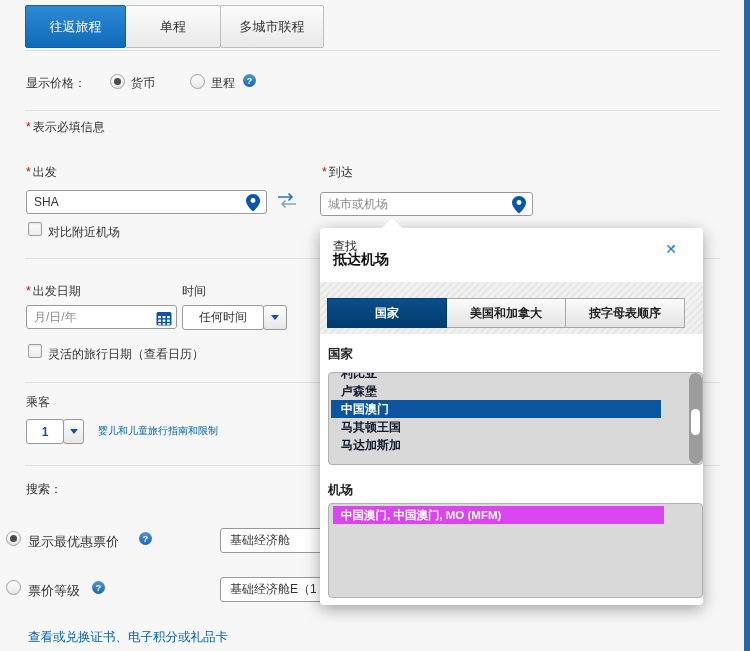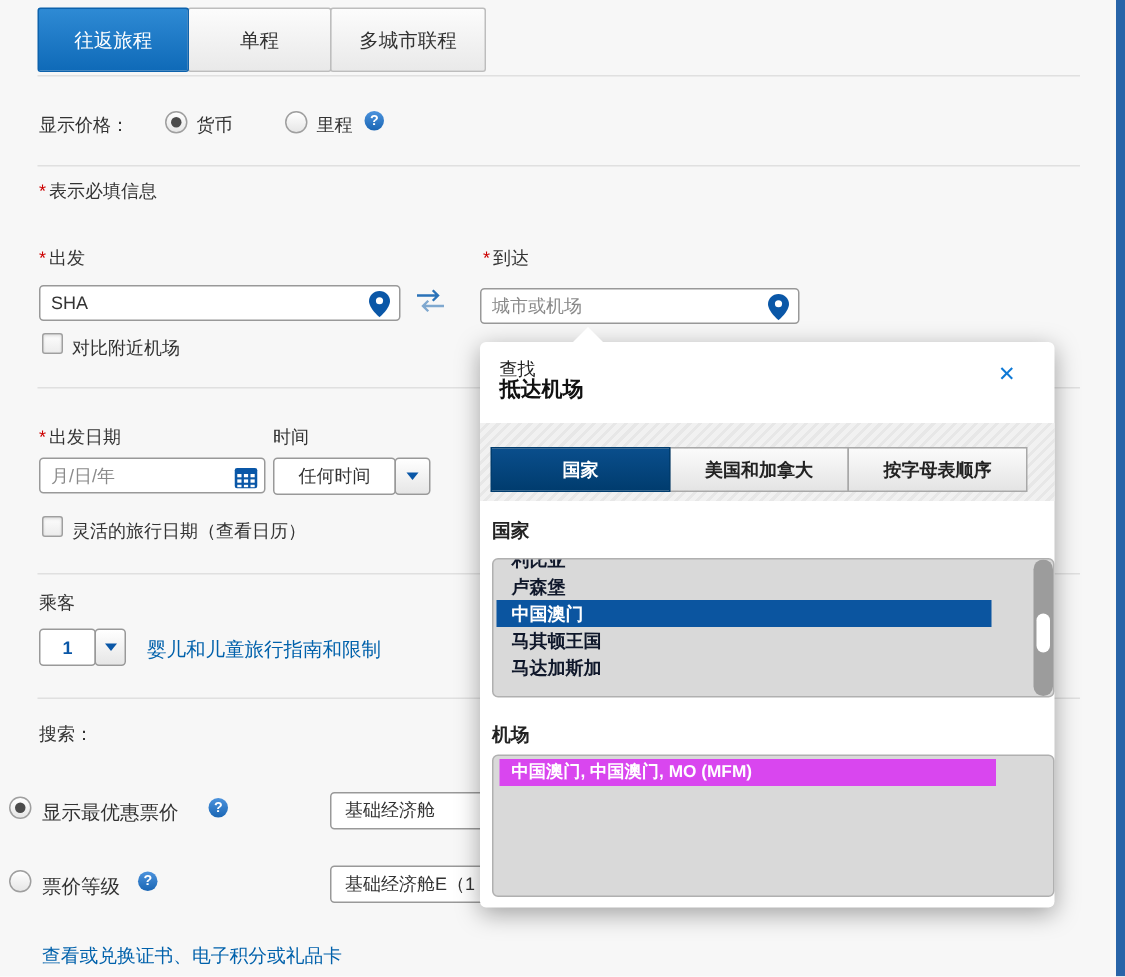--- a/index.html
+++ b/index.html
@@ -177,21 +177,21 @@
 
   <div class="hr" style="top:382px"></div>
 
   <span class="lbl" style="left:26px; top:394px">乘客</span>
   <div class="dd" style="left:26px; top:419px; width:38px; justify-content:center; color:#0a57a7; font-weight:bold">
       <span>1</span>
     </div>
   <span class="arrowbtn" style="left:63px; top:419px; width:21px; height:25px">
       <span class="caret"></span>
     </span>
-  <span class="link" style="left:98px; top:424px; font-size:13px">婴儿和儿童旅行指南和限制</span>
+  <span class="link" style="left:98px; top:424px; font-size:10px">婴儿和儿童旅行指南和限制</span>
 
   <div class="hr" style="top:465px"></div>
 
   <span class="lbl" style="left:26px; top:481px">搜索：</span>
 
   <span class="radio on" style="left:6px; top:531px"></span>
   <span class="lbl" style="left:28px; top:533px; font-size:13px">显示最优惠票价</span>
   <span class="help" style="left:139px; top:532px">?</span>
   <div class="dd" style="left:220px; top:528px; width:160px">
       <span>基础经济舱</span>

